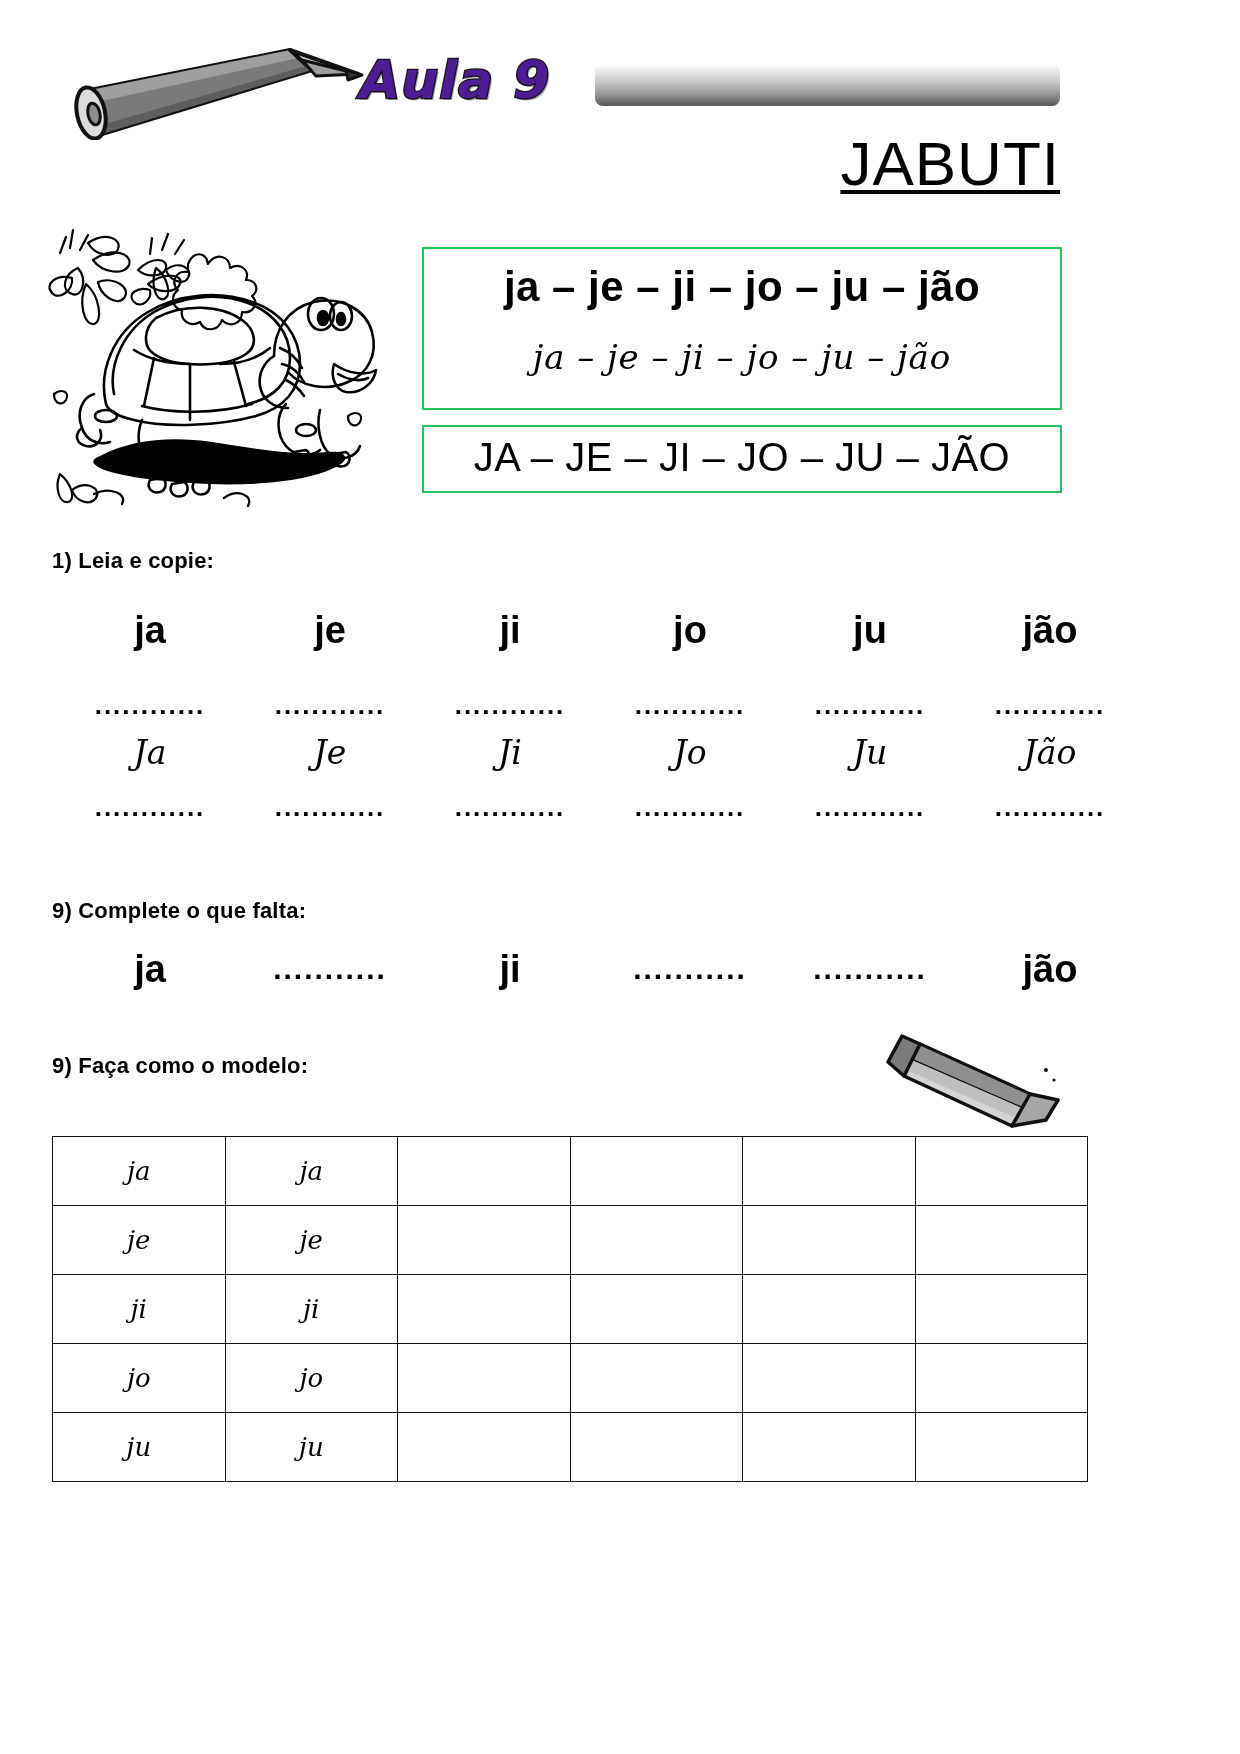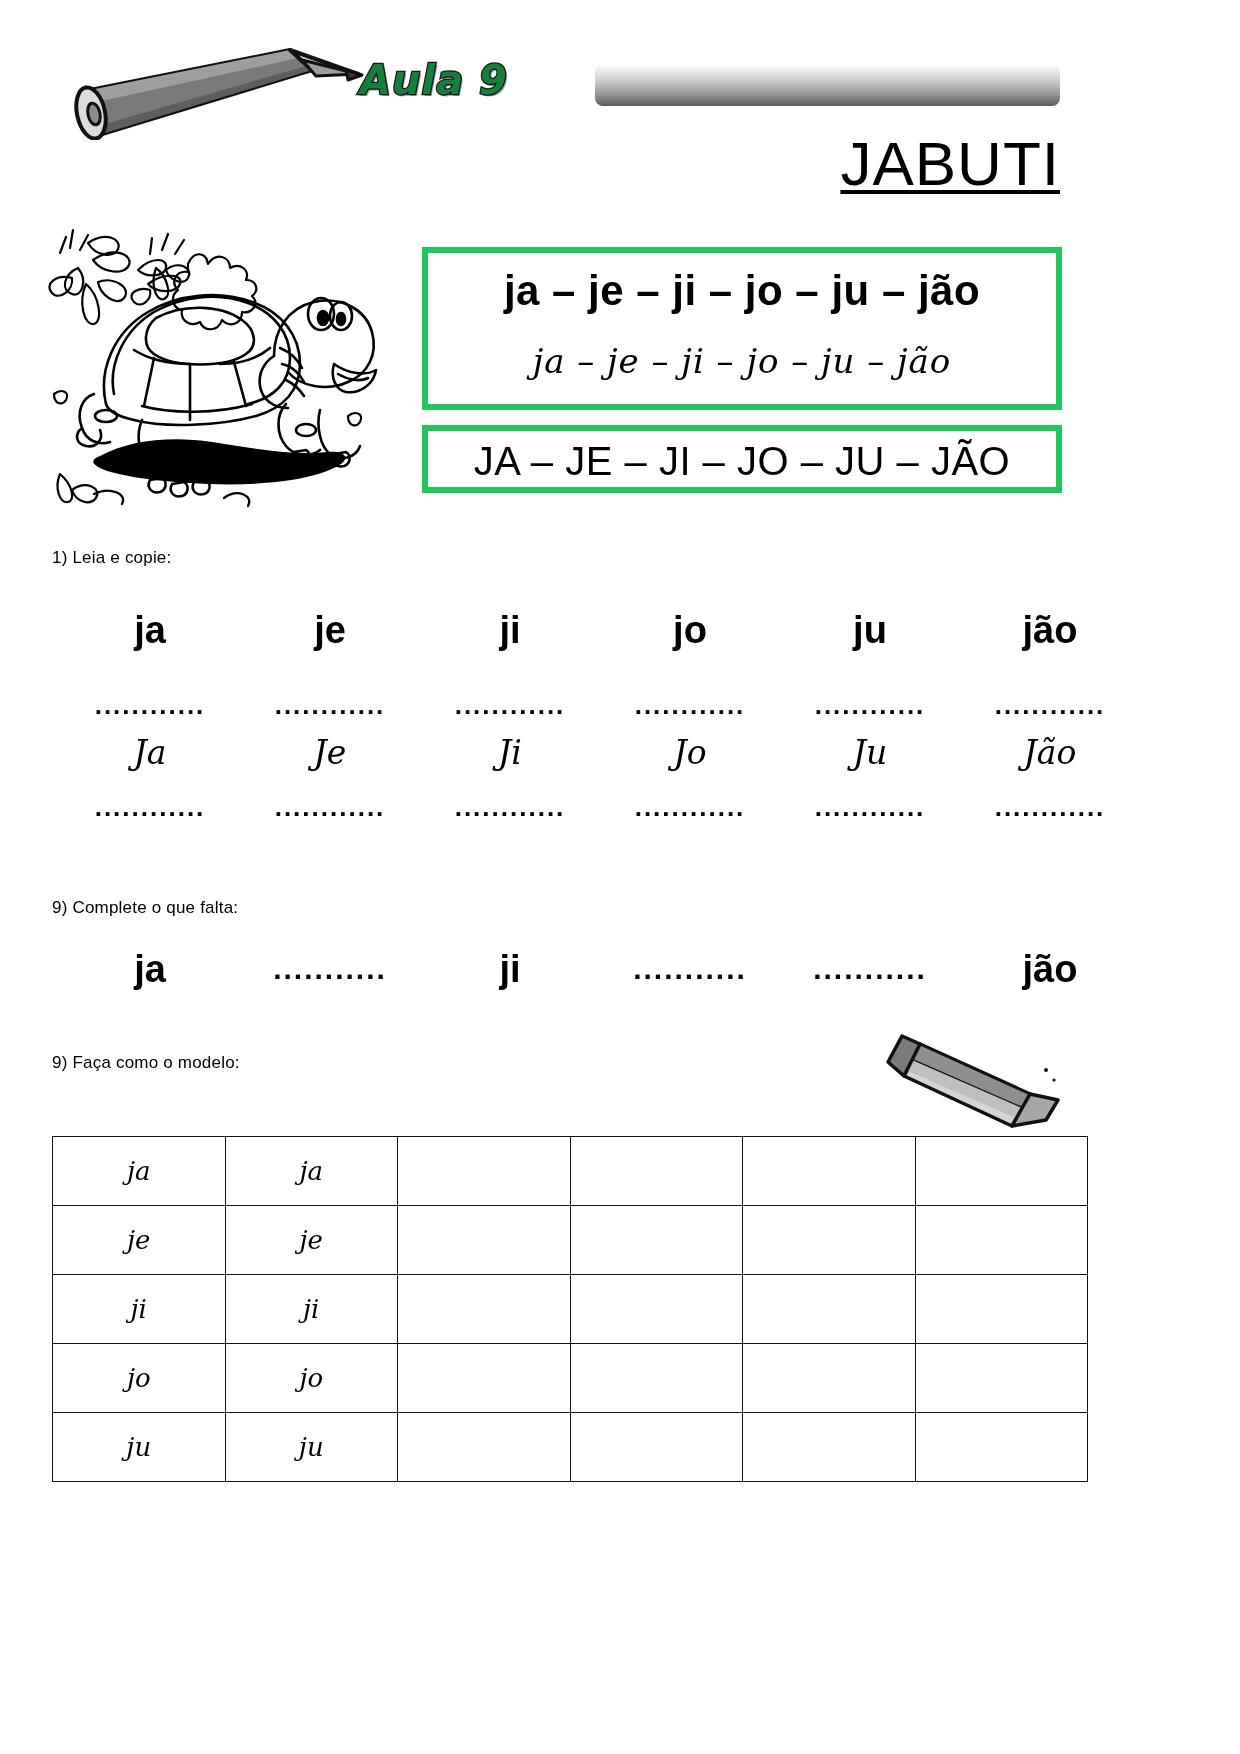--- a/index.html
+++ b/index.html
@@ -27,24 +27,24 @@
     position: absolute;
     left: 40px; top: 30px;
     width: 330px; height: 110px;
   }
   #aula-title {
     position: absolute;
     left: 360px; top: 40px;
     width: 240px; height: 80px;
     font-family: "DejaVu Sans", sans-serif;
     font-weight: bold;
-    font-size: 40px;
+    font-size: 52px;
     font-style: italic;
     letter-spacing: 1px;
-    color: #15803d;
+    color: #4c1d95;
     -webkit-text-stroke: 2.5px #1a1a1a;
     paint-order: stroke fill;
     text-shadow: 2px 2px 0 rgba(0,0,0,0.35);
     line-height: 80px;
     white-space: nowrap;
   }
   #header-bar {
     position: absolute;
     left: 595px; top: 64px;
     width: 465px; height: 42px;
@@ -68,21 +68,21 @@
   
   #turtle-figure {
     position: absolute;
     left: 38px; top: 198px;
     width: 340px; height: 312px;
   }
 
   
   .syllable-box {
     position: absolute;
-    border: 6px solid #22c55e;
+    border: 2px solid #22c55e;
     box-sizing: border-box;
     background: #ffffff;
   }
   #syllable-box-print {
     left: 422px; top: 247px;
     width: 640px; height: 163px;
   }
   #syllable-box-caps {
     left: 422px; top: 425px;
     width: 640px; height: 68px;
@@ -108,22 +108,22 @@
     position: absolute;
     left: 0; right: 0; top: 8px;
     text-align: center;
     font-size: 40px;
     letter-spacing: 0.5px;
   }
 
   
   .ex-heading {
     position: absolute;
-    font-size: 17px;
-    font-weight: normal;
+    font-size: 22px;
+    font-weight: bold;
     letter-spacing: 0.2px;
     white-space: nowrap;
     text-align: right;
   }
   #ex1-heading { left: 52px; top: 548px; }
   #ex2-heading { left: 52px; top: 898px; }
   #ex3-heading { left: 52px; top: 1053px; }
 
   
   #ex1-grid {

